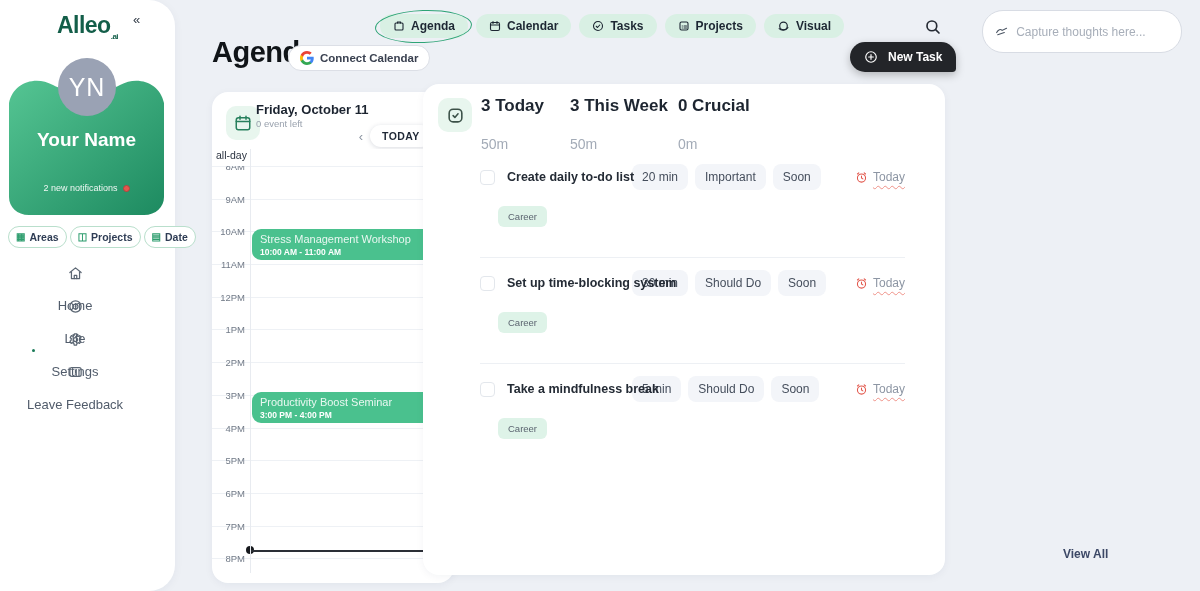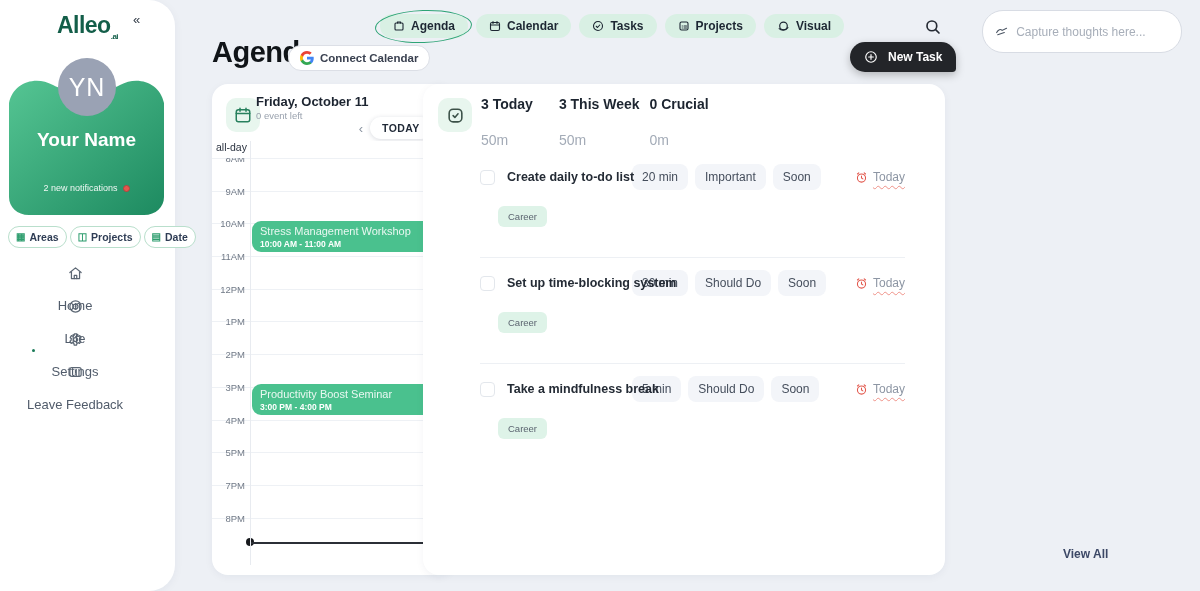--- a/index.html
+++ b/index.html
@@ -53,21 +53,21 @@
   .page-title { position:absolute; left:212px; top:36px; font-size:29px; font-weight:800;
                 color:#101418; letter-spacing:-.5px; z-index:3; }
   .connect-btn { position:absolute; left:288px; top:45px; height:26px; display:flex; align-items:center;
                  gap:6px; background:#fff; border:1px solid #dcdfe6; border-radius:14px; padding:8px 11px;
                  font-size:11.5px; font-weight:600; color:#3a4150; cursor:pointer; z-index:3; }
   .newtask-btn { position:absolute; left:850px; top:42px; height:30px; display:flex; align-items:center;
                  gap:10px; background:#232529; border-radius:16px 16px 4px 16px; padding:0 14px; color:#fff;
                  font-size:12px; font-weight:700; cursor:pointer; z-index:4; box-shadow:0 3px 8px rgba(0,0,0,.25); }
 
   
-  .cal-panel { position:absolute; left:212px; top:84px; width:242px; height:491px; background:#fff;
+  .cal-panel { position:absolute; left:212px; top:92px; width:242px; height:491px; background:#fff;
                border-radius:16px; box-shadow:0 2px 8px rgba(25,40,70,.05); overflow:hidden; z-index:2; }
   .cal-ic-sq { position:absolute; left:14px; top:14px; width:34px; height:34px; background:#e8f6ee;
                border-radius:10px; display:flex; align-items:center; justify-content:center; }
   .cal-date { position:absolute; left:44px; top:10px; font-size:13px; font-weight:700; color:#1c2430; }
   .cal-sub { position:absolute; left:44px; top:26px; font-size:9.5px; color:#9aa2ae; }
   .cal-nav { position:absolute; right:11px; top:33px; display:flex; align-items:center; gap:7px; }
   .chev { font-size:13px; color:#8a93a0; cursor:pointer; line-height:1; }
   .today-btn { background:#fff; border-radius:13px; padding:5px 12px; font-size:10.5px; font-weight:700;
                letter-spacing:.4px; color:#1f2836; box-shadow:0 1px 5px rgba(20,30,60,.16); cursor:pointer; }
   .cal-grid { position:absolute; left:0; top:57px; right:0; bottom:10px; }
@@ -88,21 +88,21 @@
 
   
   .tasks-panel { position:absolute; left:423px; top:84px; width:522px; height:491px; background:#fff;
                  border-radius:16px; box-shadow:0 2px 8px rgba(25,40,70,.05); overflow:hidden; z-index:2; }
   .tasks-ic-sq { position:absolute; left:15px; top:14px; width:34px; height:34px; background:#e8f6ee;
                  border-radius:10px; display:flex; align-items:center; justify-content:center; }
   .stats { position:absolute; left:58px; top:12px; display:flex; }
   .stat { margin-right:0; }
   .stat + .stat { margin-left:26px; }
   .stat:nth-child(3) { margin-left:10px; }
-  .stat-title { font-size:14px; font-weight:700; color:#1d2530; white-space:nowrap; }
+  .stat-title { font-size:17px; font-weight:700; color:#1d2530; white-space:nowrap; }
   .stat-sub { font-size:14px; color:#a3abb7; margin-top:20px; }
   .task-list { position:absolute; left:0; top:68px; right:0;margin-left:32px; }
   .task-row { position:relative; height:106px; padding:12px 40px 0 25px; }
   .task-row.sep::after { content:""; position:absolute; left:25px; right:40px; bottom:0; height:1px; background:#edf0f4; }
   .task-main { display:flex; align-items:center; height:26px; }
   .task-check { width:15px; height:15px; border:1.5px solid #e3e7ec; border-radius:4px; background:#fff;
                 flex:0 0 auto; cursor:pointer; }
   .task-title { margin-left:12px; width:125px; flex:0 0 auto; font-size:12.5px; font-weight:700;
                 color:#242b35; white-space:nowrap; overflow:visible; z-index:2; position:relative; }
   .chip { height:26px; display:flex; align-items:center; background:#f3f5f9; border-radius:8px;
@@ -307,20 +307,23 @@
         <div class="hour-row">
             <span class="hour-label">3PM</span>
           </div>
         <div class="hour-row">
             <span class="hour-label">4PM</span>
           </div>
         <div class="hour-row">
             <span class="hour-label">5PM</span>
           </div>
         <div class="hour-row">
+            <span class="hour-label">6PM</span>
+          </div>
+        <div class="hour-row">
             <span class="hour-label">7PM</span>
           </div>
         <div class="hour-row">
             <span class="hour-label">8PM</span>
           </div>
       </div>
       <div class="allday">all-day</div>
       <div class="vline"></div>
       <div class="events">
         <div class="event ev-1">

